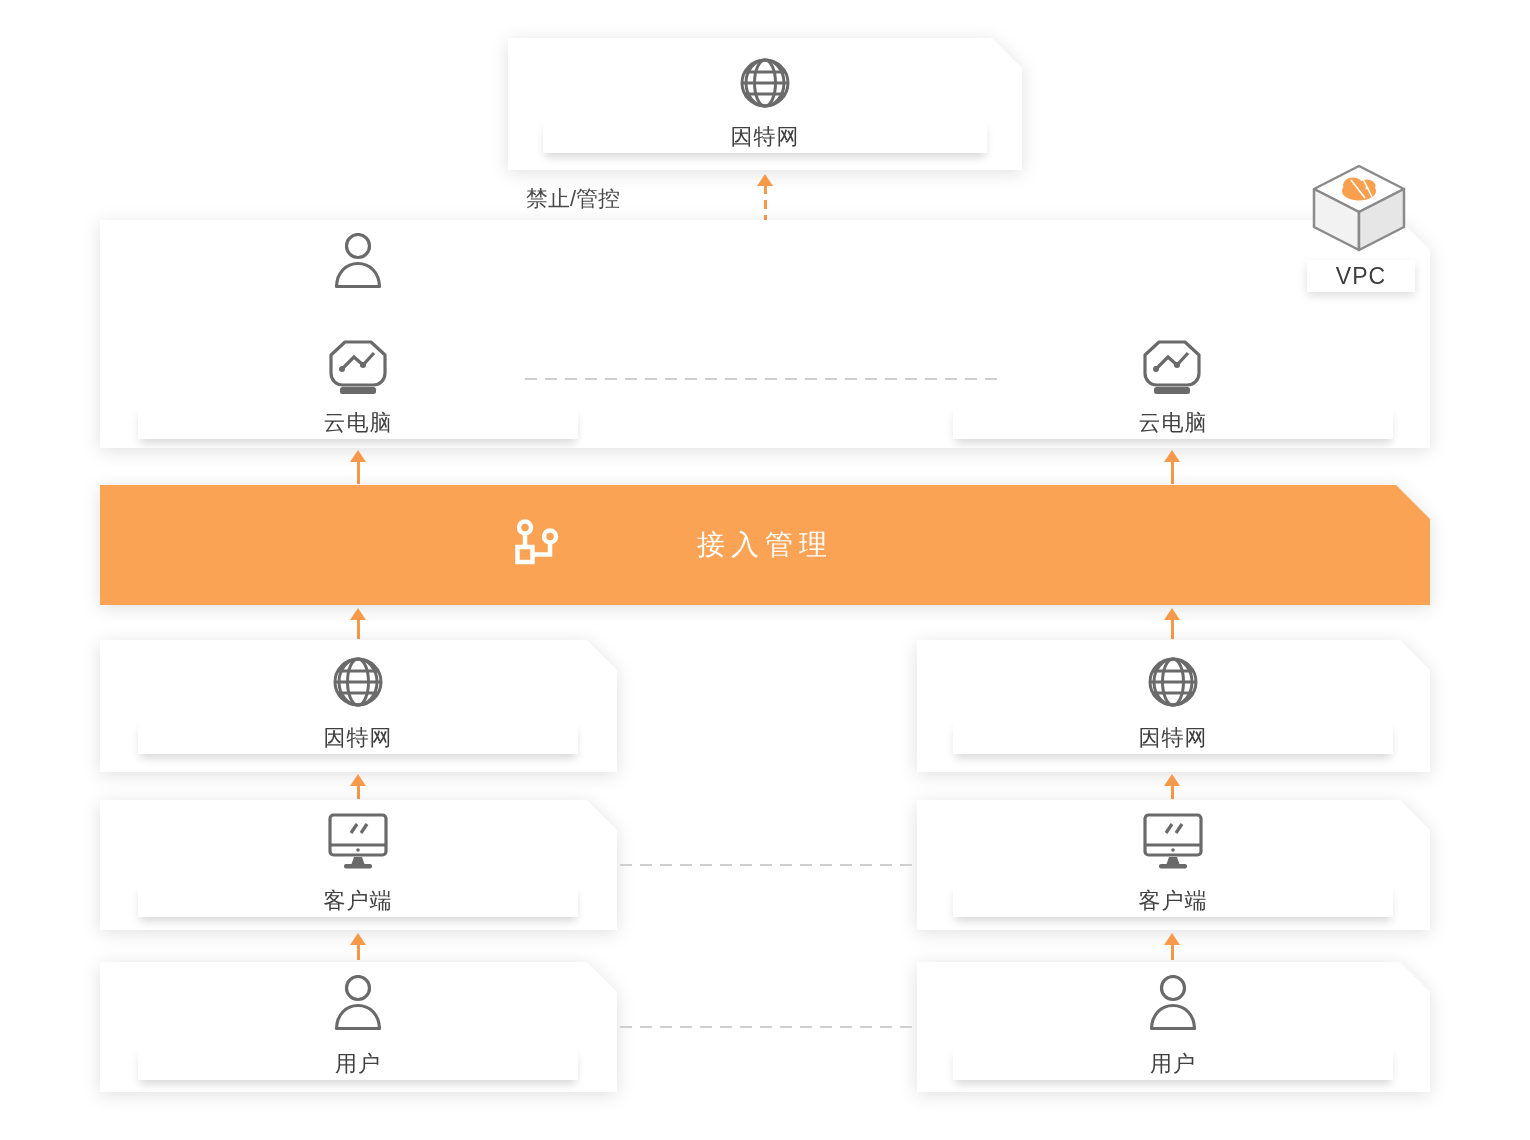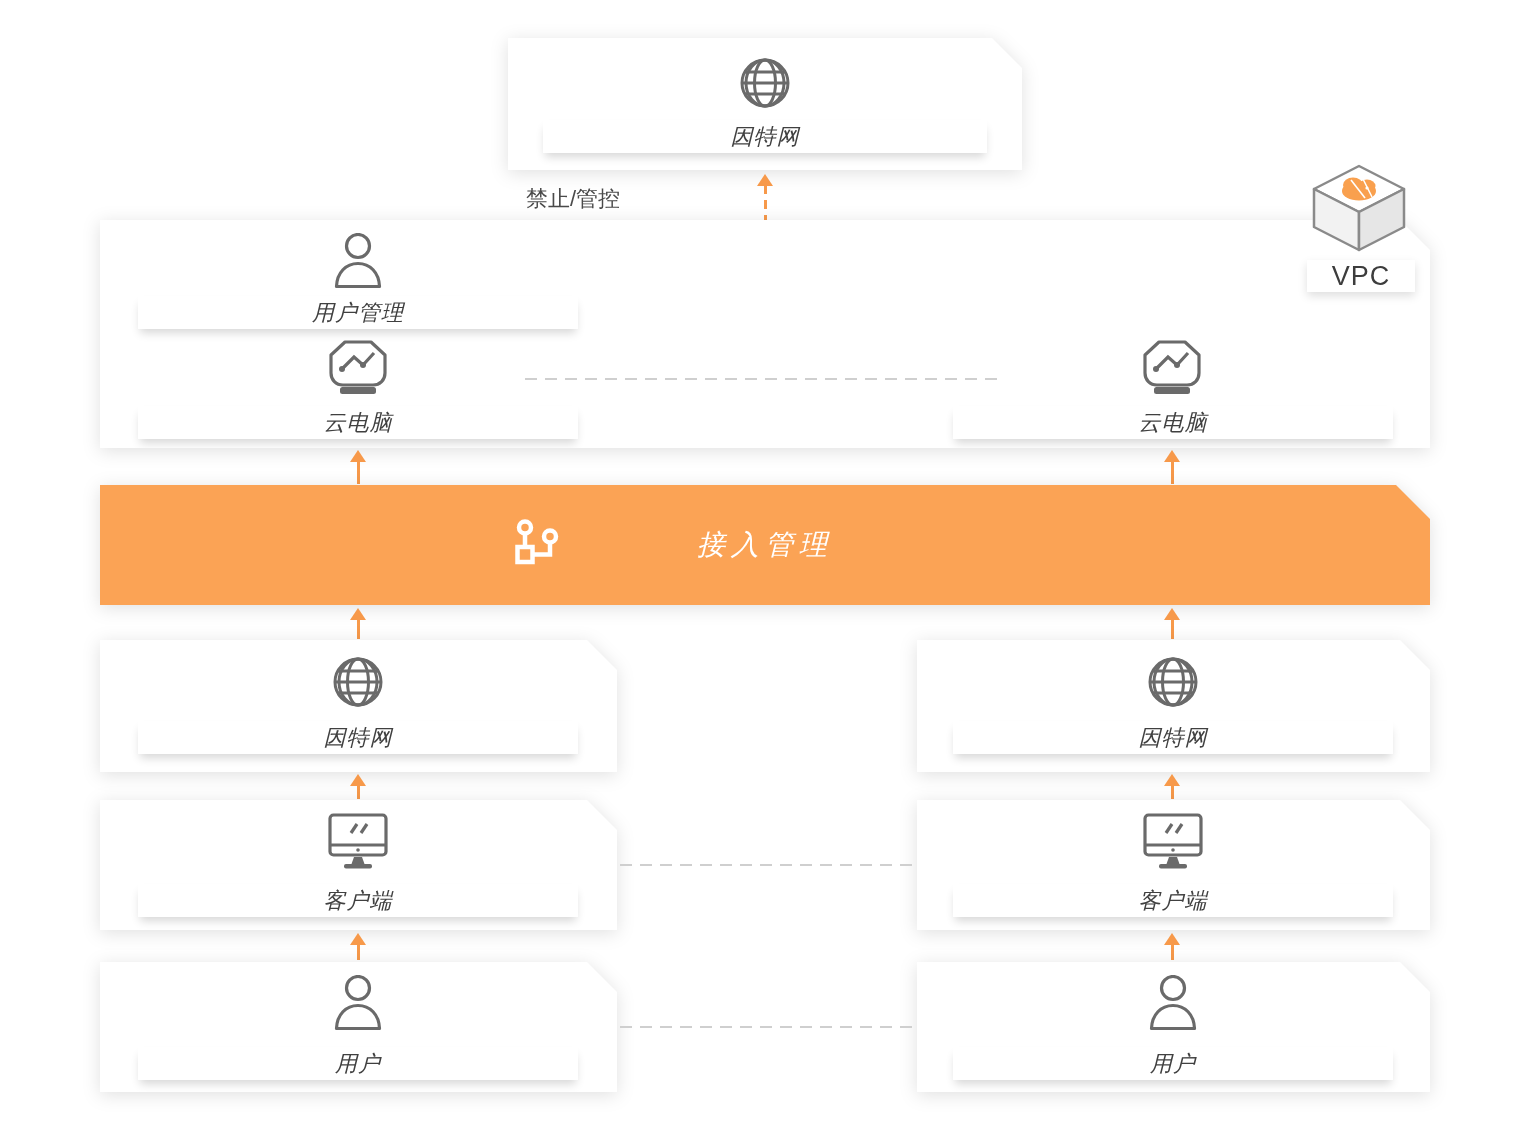--- a/index.html
+++ b/index.html
@@ -3,21 +3,21 @@
 <meta charset="utf-8">
 <style>
   html,body{margin:0;padding:0;background:#ffffff;}
   #stage{
     position:relative;width:1530px;height:1140px;background:#ffffff;
     overflow:hidden;font-family:"Liberation Sans","DejaVu Sans",sans-serif;
   }
   
   .card-wrap{position:absolute;filter:drop-shadow(0 3px 9px rgba(0,0,0,0.12));}
   .card{position:relative;width:100%;height:100%;background:#ffffff;
-    clip-path:polygon(0 0,calc(100% - 30px) 0,100% 30px,100% 100%,0 100%);font-style:italic;}
+    clip-path:polygon(0 0,calc(100% - 30px) 0,100% 30px,100% 100%,0 100%);}
   .banner-card{background:#FBA355;
     clip-path:polygon(0 0,calc(100% - 34px) 0,100% 34px,100% 100%,0 100%);}
   
   .bar{position:absolute;height:33px;background:#ffffff;
     box-shadow:0 6px 10px -2px rgba(0,0,0,0.16);
     display:flex;align-items:center;justify-content:center;
     font-size:22px;color:#404040;letter-spacing:1px;}
   
   .icon{position:absolute;line-height:0;}
   
@@ -29,21 +29,21 @@
   .arrow.dashed .shaft{background:repeating-linear-gradient(180deg,#F7994A 0 9px,transparent 9px 15px);}
   
   .hdash{position:absolute;height:2px;
     background:repeating-linear-gradient(90deg,#CFCFCF 0 12px,transparent 12px 20px);}
   .free-label{position:absolute;font-size:22px;color:#4A4A4A;}
   .banner-text{position:absolute;inset:0;display:flex;align-items:center;justify-content:center;
     color:#ffffff;font-size:28px;letter-spacing:6px;}
   .vpc-badge{position:absolute;left:1307px;top:260px;width:108px;height:32px;
     background:#ffffff;box-shadow:0 4px 9px rgba(0,0,0,0.13);
     display:flex;align-items:center;justify-content:center;
-    font-size:27px;color:#3d3d3d;letter-spacing:1px;}
+    font-size:23px;color:#3d3d3d;letter-spacing:1px;}
 </style>
 </head>
 <body>
 
 <div id="stage">
 
   <div class="card-wrap" style="left:508px;top:38px;width:514px;height:132px;">
     <div class="card">
       <span class="icon" style="left:230px;top:18px;">
         <svg width="54" height="54" viewBox="0 0 54 54" fill="none" stroke="#6A6A6A" stroke-width="3">
@@ -66,21 +66,20 @@
   </div>
 
   <div class="card-wrap" style="left:100px;top:220px;width:1330px;height:228px;">
     <div class="card">
       <span class="icon" style="left:233px;top:13px;">
         <svg width="50" height="56" viewBox="0 0 50 56" fill="none" stroke="#6A6A6A" stroke-width="3.2">
           <circle cx="25" cy="13" r="11.5"></circle>
           <path d="M3.5,53.5 C4,39.5 13,30.5 25,30.5 C37,30.5 46,39.5 46.5,53.5 Z" stroke-linejoin="round"></path>
         </svg>
       </span>
-      <div class="bar" style="left:38px;top:76px;width:440px;">用户管理</div>
 
       <span class="icon" style="left:225px;top:118px;">
         <svg width="66" height="60" viewBox="0 0 66 60" fill="none" stroke="#6A6A6A" stroke-width="3.2">
           <path d="M20,4 L46,4 L60,17 L60,35 C60,42 55,47 48,47 L18,47 C11,47 6,42 6,35 L6,17 Z" stroke-linejoin="round"></path>
           <polyline points="17,31 29,19 38,27 49,15"></polyline>
           <circle cx="17" cy="31" r="3" fill="#6A6A6A" stroke="none"></circle>
           <circle cx="38" cy="27" r="3" fill="#6A6A6A" stroke="none"></circle>
           <rect x="15" y="49" width="36" height="7" rx="2.5" fill="#6A6A6A" stroke="none"></rect>
         </svg>
       </span>

